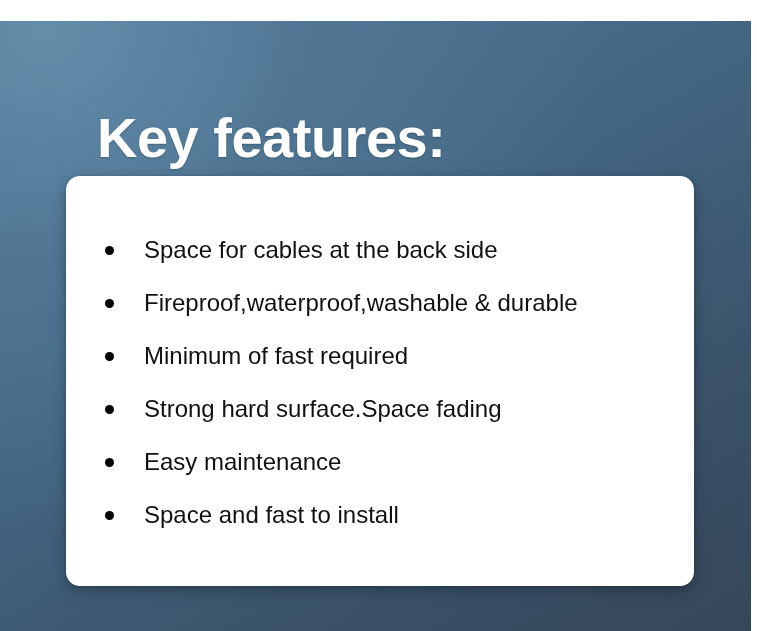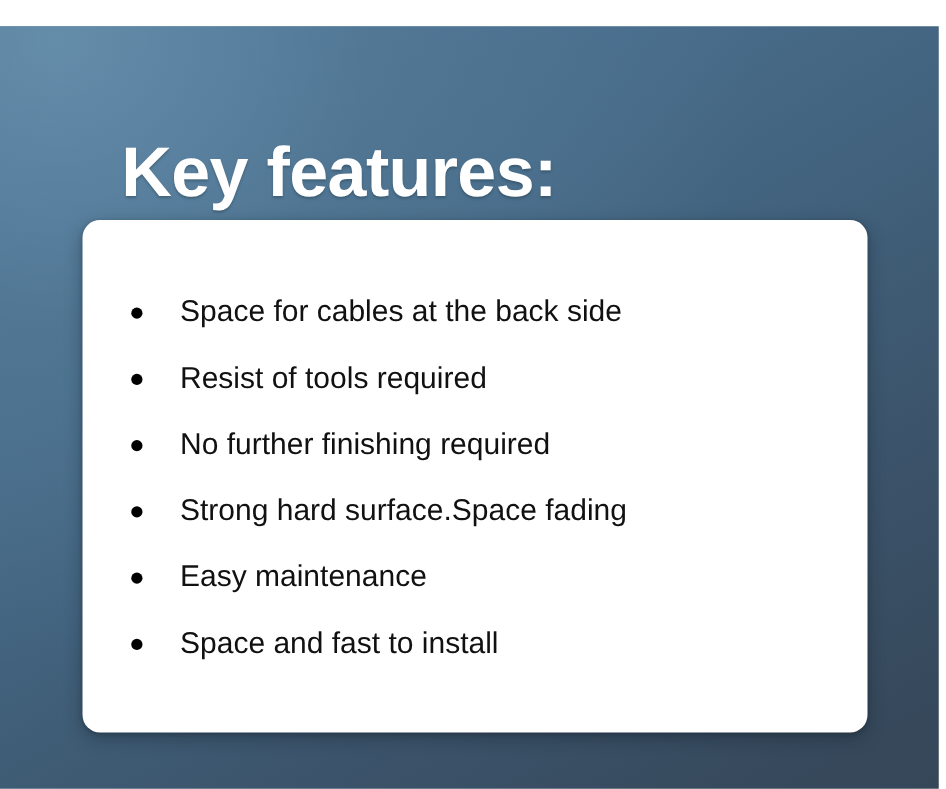--- a/index.html
+++ b/index.html
@@ -124,30 +124,30 @@
     <h1 id="slide-title">Key features:</h1>
 
     <div id="features-card">
       <ul id="features-list">
 
         <li class="feature-item">
           <span class="feature-bullet"></span>
           <span class="feature-text">Space for cables at the back side</span>
         </li>
 
-
         <li class="feature-item">
           <span class="feature-bullet"></span>
-          <span class="feature-text">Resist of tools required</span>
+          <span class="feature-text">Fireproof,waterproof,washable &amp; durable</span>
         </li>
 
         <li class="feature-item">
           <span class="feature-bullet"></span>
-          <span class="feature-text">No further finishing required</span>
+          <span class="feature-text">Minimum of fast required</span>
         </li>
+
 
         <li class="feature-item">
           <span class="feature-bullet"></span>
           <span class="feature-text">Strong hard surface.Space fading</span>
         </li>
 
         <li class="feature-item">
           <span class="feature-bullet"></span>
           <span class="feature-text">Easy maintenance</span>
         </li>

